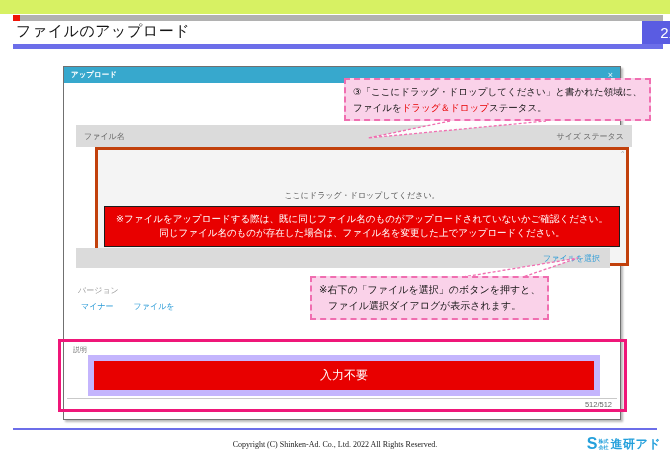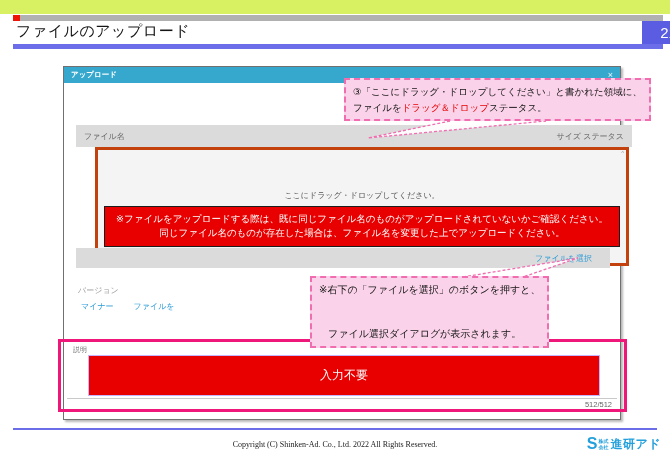--- a/index.html
+++ b/index.html
@@ -27,42 +27,42 @@
   .list-header { position:absolute; left:12px; top:58px; width:556px; height:22px; background:#DBDBDB;
                  display:flex; align-items:center; justify-content:space-between; padding:0 8px;
                  box-sizing:border-box; font-size:8px; color:#666; }
   .dropwrap { position:absolute; left:12px; top:80px; width:534px; height:119px;
               border:3px solid #c2410c; background:#F4F4F4; box-sizing:border-box;margin-left:19px; }
   .scroll-up { position:absolute; right:2px; top:0; font-size:6px; color:#999; }
   .dz-text { margin-top:40px; text-align:center; font-size:8px; color:#555; }
   .warn { margin:5px 6px 0; background:#E80000; border:1px solid #1c1c1c; color:#fff;
           font-size:9.5px; line-height:1.5; text-align:center; padding:5px 2px; }
   .list-footer { position:absolute; left:12px; top:181px; width:534px; height:20px; background:#DBDBDB;
-                 display:flex; align-items:center; justify-content:flex-end; padding-right:18px; box-sizing:border-box; }
+                 display:flex; align-items:center; justify-content:flex-end; padding-right:10px; box-sizing:border-box; }
   .link { color:#2B9BD7; font-size:8px; }
   .ver-label { position:absolute; left:14px; top:218px; font-size:8px; color:#999; }
   .ver-opts  { position:absolute; left:17px; top:234px; display:flex; gap:20px; }
 
   
   .desc-box { position:absolute; left:58px; top:339px; width:569px; height:73px;
               border:3px solid #EF1779; box-sizing:border-box; z-index:5; }
   .desc-label { position:absolute; left:12px; top:3px; font-size:7px; color:#777; }
   .desc-red { position:absolute; left:27px; top:13px; width:512px; height:41px; background:#E80000;
-              border:1px solid #c4b5fd; color:#fff; font-size:12px; box-sizing:border-box;
+              border:6px solid #c4b5fd; color:#fff; font-size:12px; box-sizing:border-box;
               display:flex; align-items:center; justify-content:center; }
   .desc-line { position:absolute; left:6px; top:56px; width:550px; height:1px; background:#c9c9c9; }
   .char-counter { position:absolute; right:12px; top:58px; font-size:7.5px; color:#666; }
 
   
   .callout { position:absolute; background:#FAD2E9; border:2px dashed #F06EB0; color:#151515;
              z-index:20; padding:4px 7px; }
   .callout .cline { white-space:nowrap; }
   #callout1 { left:344px; top:78px; font-size:9.5px; line-height:1.65; }
   #callout2 { left:310px; top:276px; font-size:10px; line-height:1.6; }
-  #callout2 .indent { padding-left:9px;margin-top:28px; }
+  #callout2 .indent { padding-left:9px; }
   .hlred { color:#E80000; }
   .tail { position:absolute; z-index:19; }
   #tail1 { left:358px; top:120px; }
   #tail2 { left:445px; top:255px; }
 
   
   .footer-line { position:absolute; left:13px; top:428px; width:644px; height:2px; background:#6C6EE9; }
   .copyright { position:absolute; left:0; right:0; top:440px; text-align:center;
                font-family:"Liberation Serif","DejaVu Serif",serif; font-size:8px; color:#222; }
   .logo { position:absolute; right:9px; top:435px; display:flex; align-items:center; gap:1px; color:#24A0DC; }

